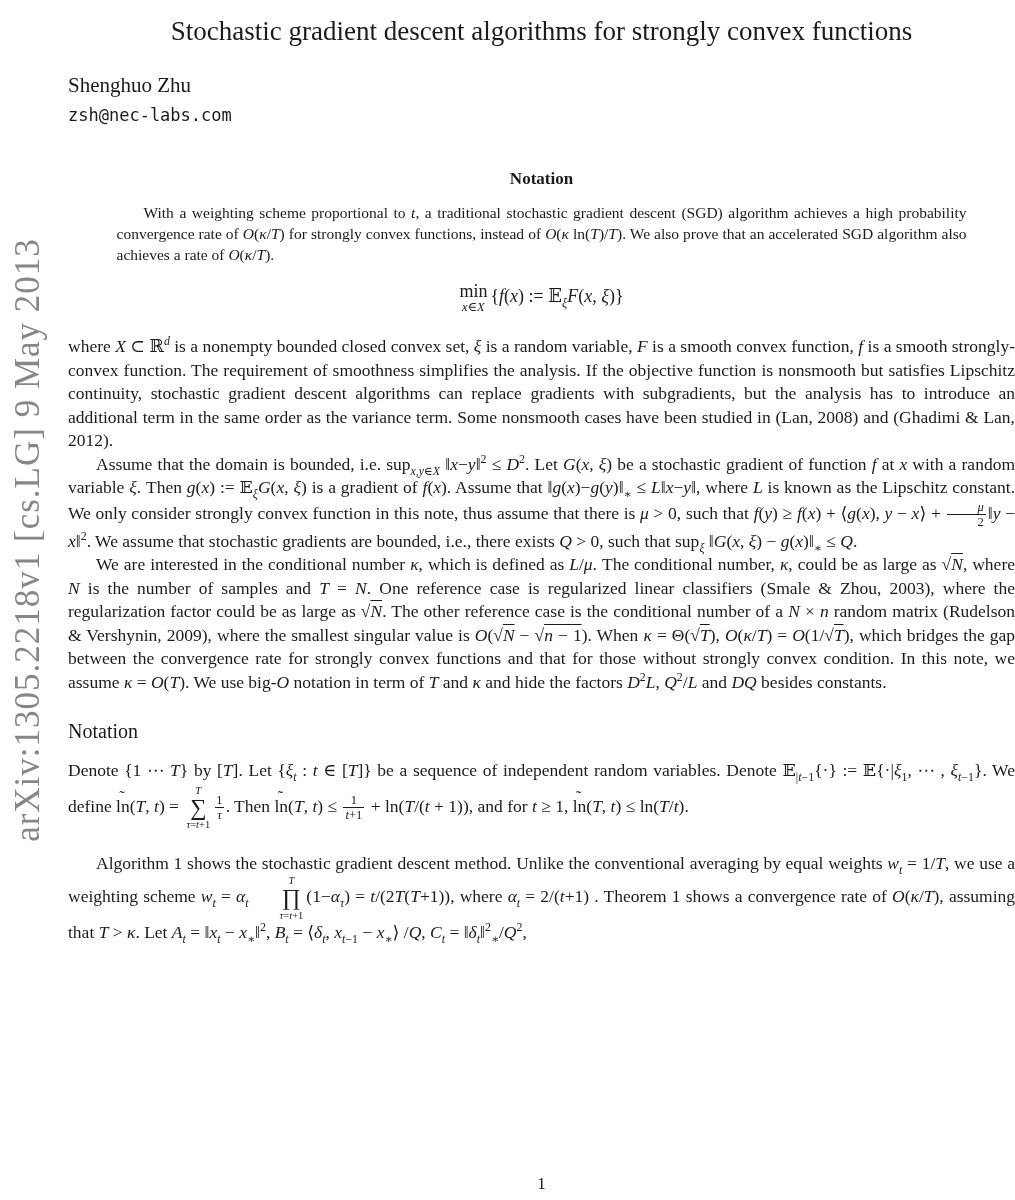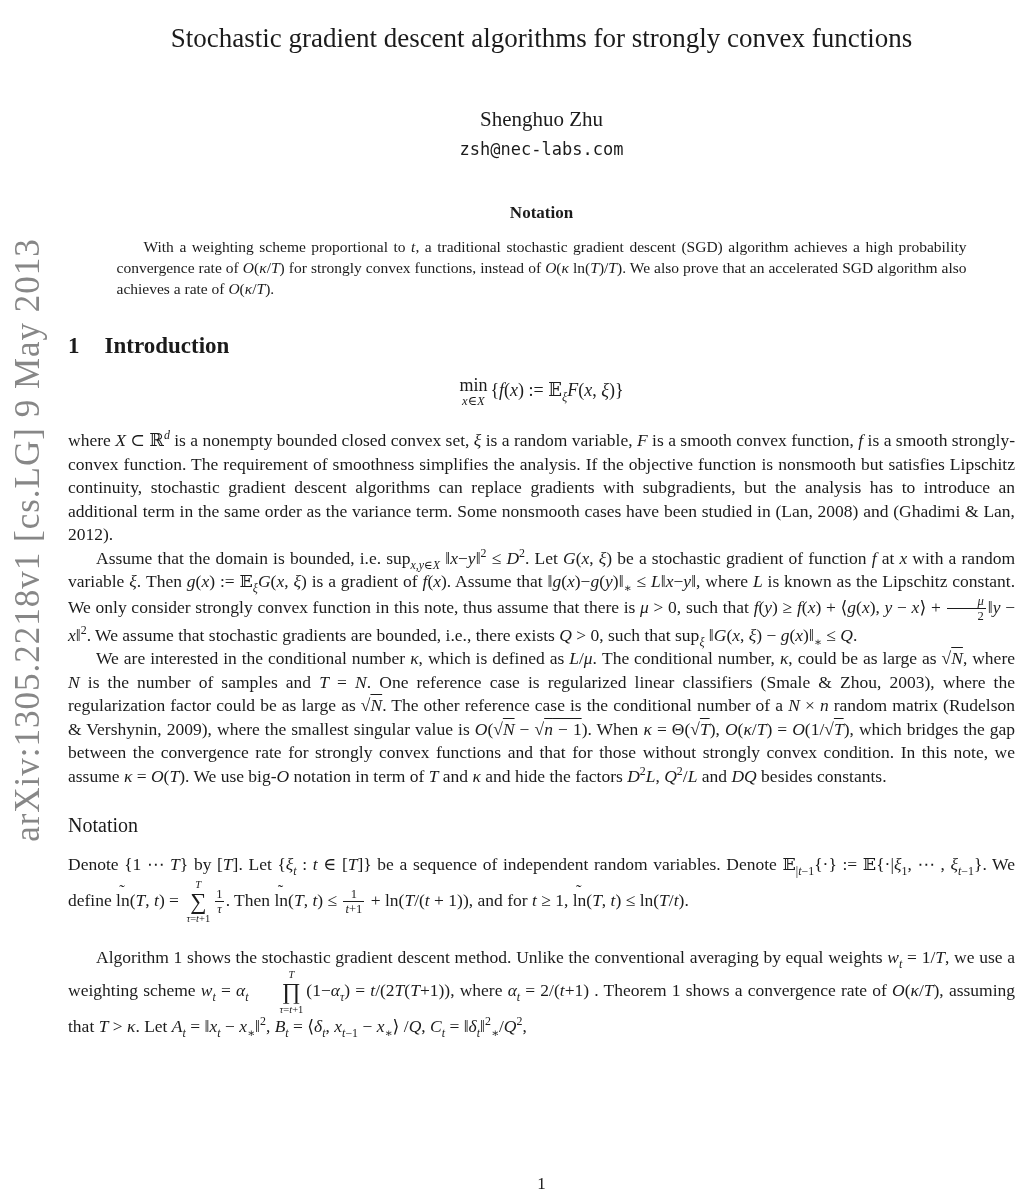--- a/index.html
+++ b/index.html
@@ -8,23 +8,23 @@
     background:#ffffff; color:#1b1b1b;
     font-family:"Liberation Serif","DejaVu Serif","DejaVu Sans",serif;
   }
   .stamp-wrap { position:absolute; left:2px; top:205px; width:52px; height:670px; }
   .stamp {
     position:absolute; left:50%; top:50%;
     transform:translate(-50%,-50%) rotate(-90deg);
     white-space:nowrap; font-size:35px; color:#878787; letter-spacing:1px;
   }
   .main { position:absolute; left:68px; top:0; width:947px; }
-  .title { margin:0; padding-top:19px; font-size:27px; font-weight:normal; line-height:39px; text-align:center; }
-  .author { margin-top:49px; font-size:21px; text-align:center; }
-  .email  { margin-top:7px; font-size:17px; text-align:center;
+  .title { margin:0; padding-top:12px; font-size:27px; font-weight:normal; line-height:39px; text-align:center; }
+  .author { margin-top:22px; font-size:21px; }
+  .email  { margin-top:7px; font-size:17px; text-align:left;
             font-family:"DejaVu Sans Mono","Liberation Mono",monospace; }
   .abs-head { margin-top:44px; font-size:17px; font-weight:bold; text-align:center; }
   .abs-body { width:850px; margin:13px auto 0; font-size:15.5px; line-height:21px;
               text-align:justify; text-indent:27px; }
   .sec { margin:34px 0 0; font-size:23px; font-weight:bold; }
   .secnum { margin-right:25px; }
   .subsec { margin:26px 0 0; font-size:20px; font-weight:normal; }
   .body { margin:0; font-size:17.5px; line-height:23.5px; text-align:justify; }
   .mt { margin-top:21px; }
   .indent { text-indent:28px; }
@@ -59,21 +59,20 @@
 <div class="main">
 
   <h1 class="title"><span>Stochastic gradient descent algorithms for strongly convex functions</span><br></h1>
 
   <div class="author">Shenghuo Zhu</div>
   <div class="email">zsh@nec-labs.com</div>
 
   <div class="abs-head">Notation</div>
   <p class="abs-body">With a weighting scheme proportional to <i>t</i>, a traditional stochastic gradient descent (SGD) algorithm achieves a high probability convergence rate of <i>O</i>(<i>κ</i>/<i>T</i>) for strongly convex functions, instead of <i>O</i>(<i>κ</i> ln(<i>T</i>)/<i>T</i>). We also prove that an accelerated SGD algorithm also achieves a rate of <i>O</i>(<i>κ</i>/<i>T</i>).</p>
 
-  <h2 class="sec"><span class="secnum">1</span><span>Introduction</span></h2>
 
 
   <div class="equation"><span class="munder">
         <span class="mop">min</span>
         <span class="under"><i>x</i>∈<i>X</i></span>
       </span>{<i>f</i>(<i>x</i>) := 𝔼<sub><i>ξ</i></sub><i>F</i>(<i>x</i>, <i>ξ</i>)}</div>
 
   <p class="body mt">where <i>X</i> ⊂ ℝ<sup><i>d</i></sup> is a nonempty bounded closed convex set, <i>ξ</i> is a random variable, <i>F</i> is a smooth convex function, <i>f</i> is a smooth strongly-convex function. The requirement of smoothness simplifies the analysis. If the objective function is nonsmooth but satisfies Lipschitz continuity, stochastic gradient descent algorithms can replace gradients with subgradients, but the analysis has to introduce an additional term in the same order as the variance term. Some nonsmooth cases have been studied in (Lan, 2008) and (Ghadimi &amp; Lan, 2012).</p>
   <p class="body indent">Assume that the domain is bounded, i.e. sup<sub><i>x,y</i>∈<i>X</i></sub> ‖<i>x</i>−<i>y</i>‖<sup>2</sup> ≤ <i>D</i><sup>2</sup>. Let <i>G</i>(<i>x</i>, <i>ξ</i>) be a stochastic gradient of function <i>f</i> at <i>x</i> with a random variable <i>ξ</i>. Then <i>g</i>(<i>x</i>) := 𝔼<sub><i>ξ</i></sub><i>G</i>(<i>x</i>, <i>ξ</i>) is a gradient of <i>f</i>(<i>x</i>). Assume that ‖<i>g</i>(<i>x</i>)−<i>g</i>(<i>y</i>)‖<sub>∗</sub> ≤ <i>L</i>‖<i>x</i>−<i>y</i>‖, where <i>L</i> is known as the Lipschitz constant. We only consider strongly convex function in this note, thus assume that there is <i>μ</i> &gt; 0, such that <i>f</i>(<i>y</i>) ≥ <i>f</i>(<i>x</i>) + ⟨<i>g</i>(<i>x</i>), <i>y</i> − <i>x</i>⟩ + <span class="frac">
         <span class="num"><i>μ</i></span>

